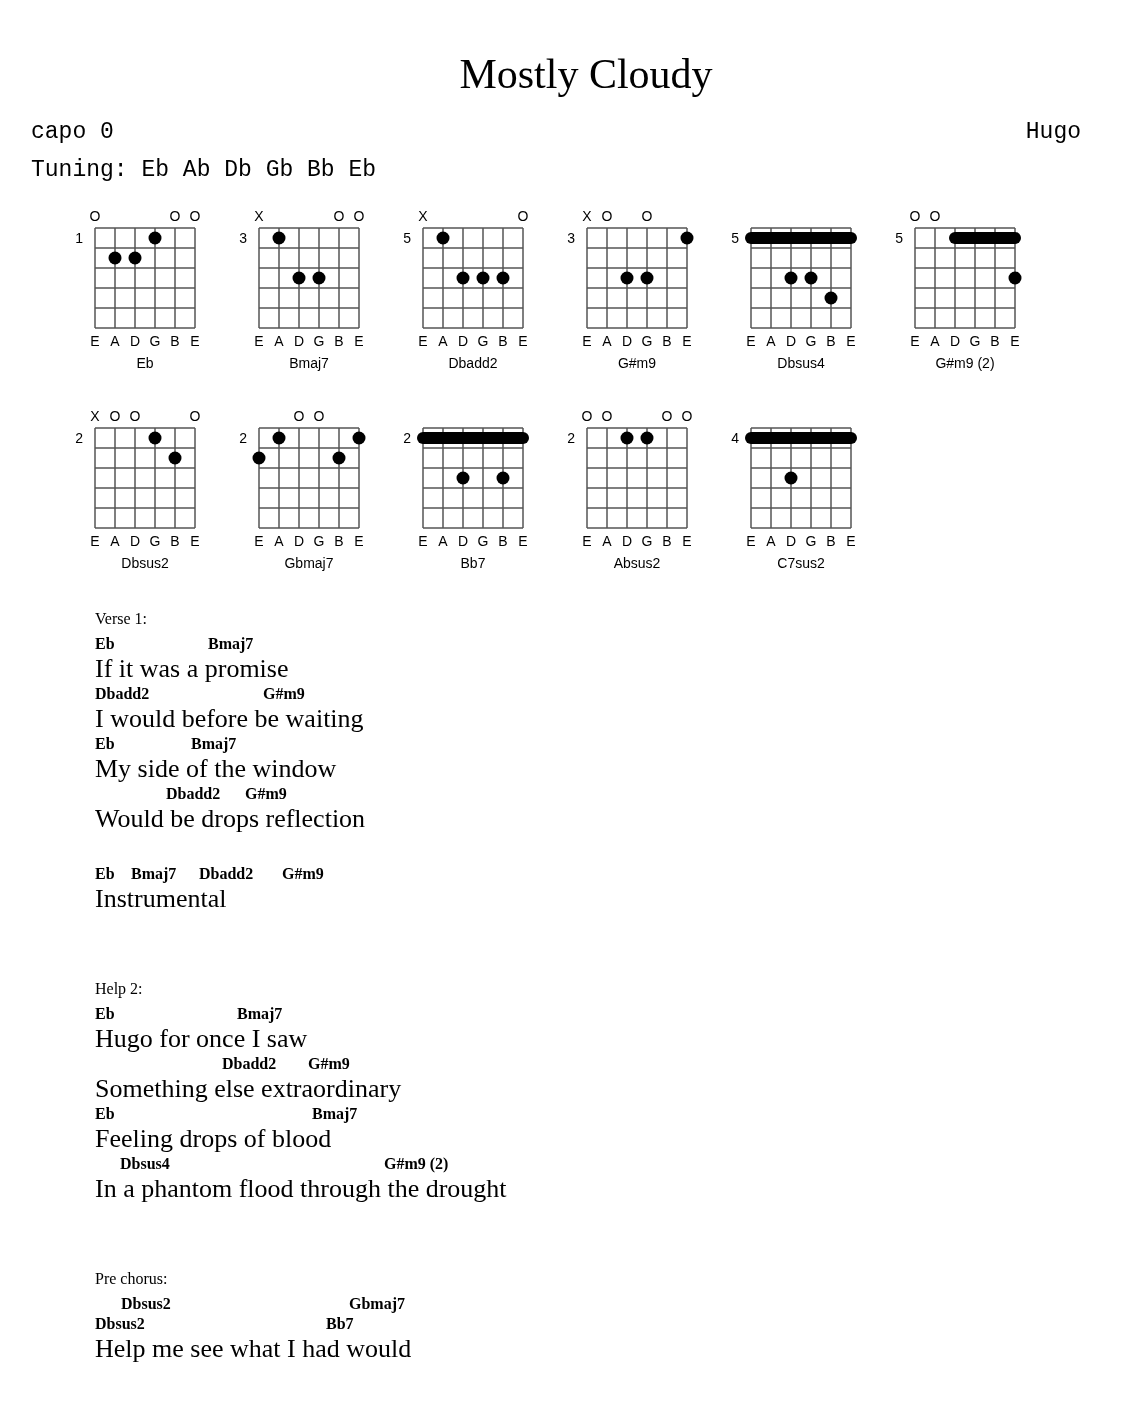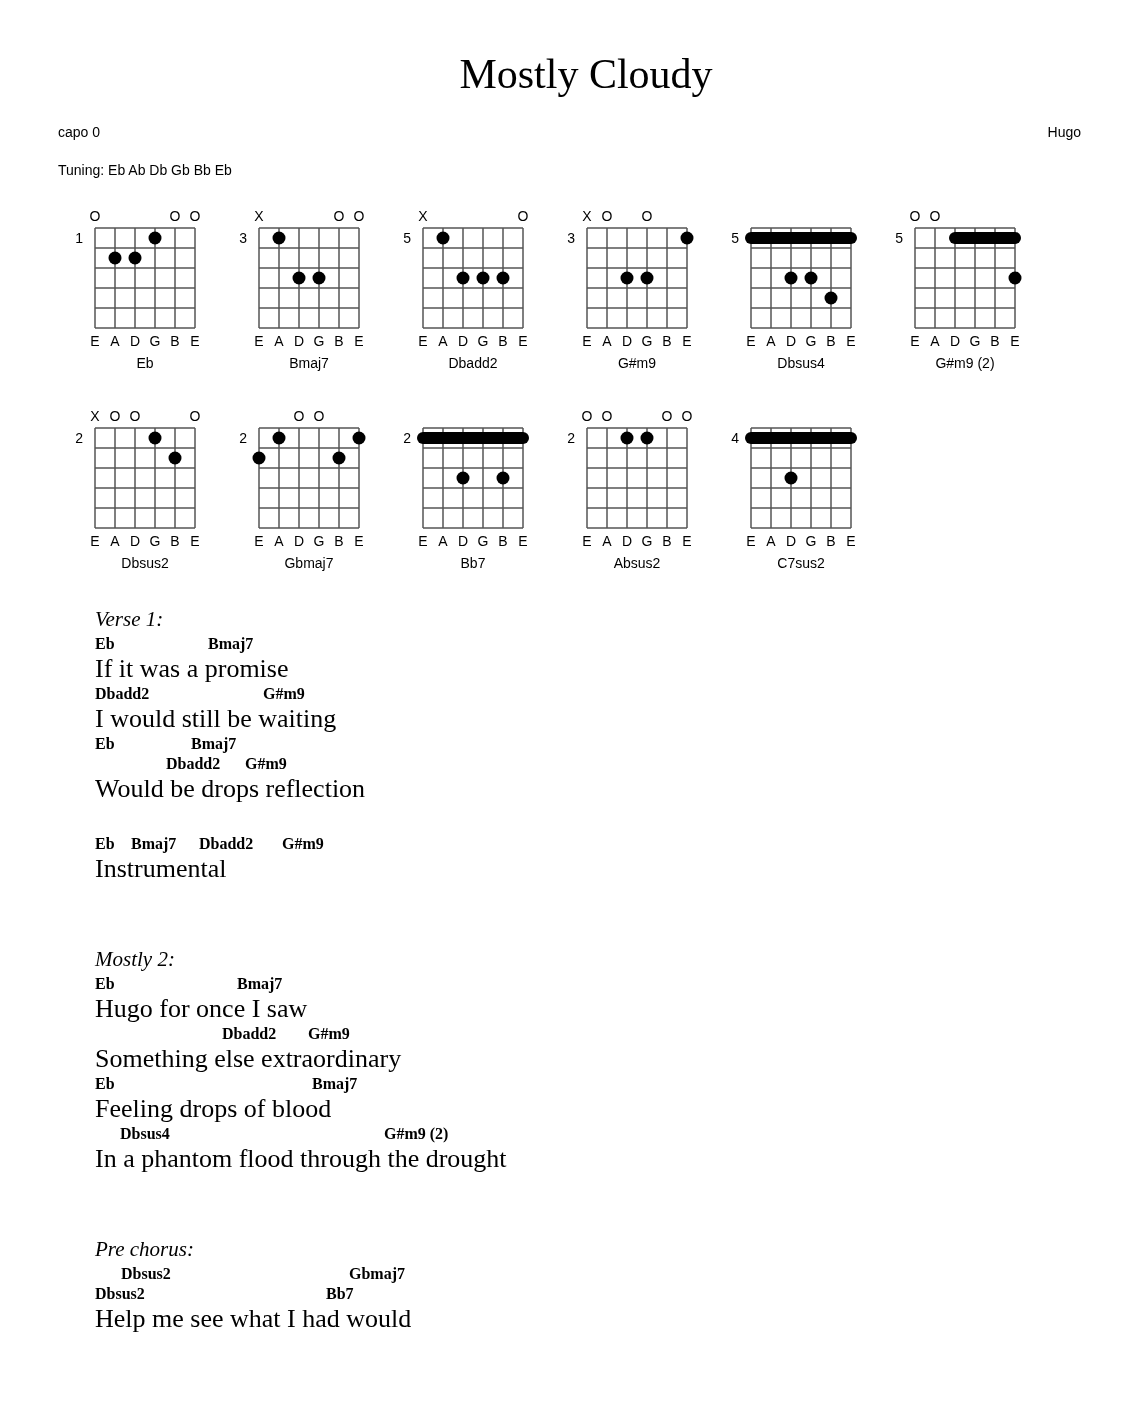--- a/index.html
+++ b/index.html
@@ -1,24 +1,24 @@
 <!DOCTYPE html>
 <html><head>
 <meta charset="utf-8">
 <style>
   html, body { margin:0; padding:0; background:#fff; }
   body { width:1148px; height:1410px; position:relative; overflow:hidden; color:#000; }
   .title { position:absolute; top:48px; left:0; width:1172px; text-align:center;
     font-family:"Liberation Serif", serif; font-size:42px; line-height:52px; }
-  .meta { position:absolute; font-family:Liberation Sans, sans-serif; font-size:14px; line-height:22px;margin-left:27px; }
+  .meta { position:absolute; font-family:Liberation Mono, monospace; font-size:23px; line-height:22px; }
   .chord-area { position:absolute; left:0; top:0; }
   svg.diagram { position:absolute; overflow:visible; }
   svg text { font-family:"Liberation Sans", sans-serif; }
   .lyrics { position:absolute; left:95px; top:604px; font-family:"Liberation Serif", serif; }
-  .sec-label { font-size:21px; line-height:30px; height:30px;font-style:italic; }
+  .sec-label { font-size:16px; line-height:30px; height:30px; }
   .chord-line { position:relative; height:20px; font-size:16px; font-weight:bold; line-height:20px; white-space:pre; }
   .chord-line span { position:absolute; top:0; }
   .lyric-line { font-size:26px; line-height:30px; height:30px; white-space:pre; }
   .gap { height:30px; }
   .gap2 { height:60px; }
 </style>
 </head>
 <body>
 
 <div class="title">Mostly Cloudy</div>
@@ -324,29 +324,30 @@
       <text x="100" y="118" font-size="14" text-anchor="middle">E</text>
       <text x="50" y="140" font-size="14" text-anchor="middle">C7sus2</text>
     </svg>
   </div>
 
 <div class="lyrics" id="lyrics">
     <div class="sec-label">Verse 1:</div>
     <div class="chord-line"><span style="left: 0px;">Eb</span><span style="left: 113px;">Bmaj7</span></div>
     <div class="lyric-line">If it was a promise</div>
     <div class="chord-line"><span style="left: 0px;">Dbadd2</span><span style="left: 168px;">G#m9</span></div>
-    <div class="lyric-line">I would still be waiting</div>
+    <div class="lyric-line">I would before be waiting</div>
     <div class="chord-line"><span style="left: 0px;">Eb</span><span style="left: 96px;">Bmaj7</span></div>
+    <div class="lyric-line">My side of the window</div>
     <div class="chord-line"><span style="left: 71px;">Dbadd2</span><span style="left: 150px;">G#m9</span></div>
     <div class="lyric-line">Would be drops reflection</div>
     <div class="gap"></div>
     <div class="chord-line"><span style="left: 0px;">Eb</span><span style="left: 36px;">Bmaj7</span><span style="left: 104px;">Dbadd2</span><span style="left: 187px;">G#m9</span></div>
     <div class="lyric-line">Instrumental</div>
     <div class="gap2"></div>
-    <div class="sec-label">Mostly 2:</div>
+    <div class="sec-label">Help 2:</div>
     <div class="chord-line"><span style="left: 0px;">Eb</span><span style="left: 142px;">Bmaj7</span></div>
     <div class="lyric-line">Hugo for once I saw</div>
     <div class="chord-line"><span style="left: 127px;">Dbadd2</span><span style="left: 213px;">G#m9</span></div>
     <div class="lyric-line">Something else extraordinary</div>
     <div class="chord-line"><span style="left: 0px;">Eb</span><span style="left: 217px;">Bmaj7</span></div>
     <div class="lyric-line">Feeling drops of blood</div>
     <div class="chord-line"><span style="left: 25px;">Dbsus4</span><span style="left: 289px;">G#m9 (2)</span></div>
     <div class="lyric-line">In a phantom flood through the drought</div>
     <div class="gap2"></div>
     <div class="sec-label">Pre chorus:</div>

